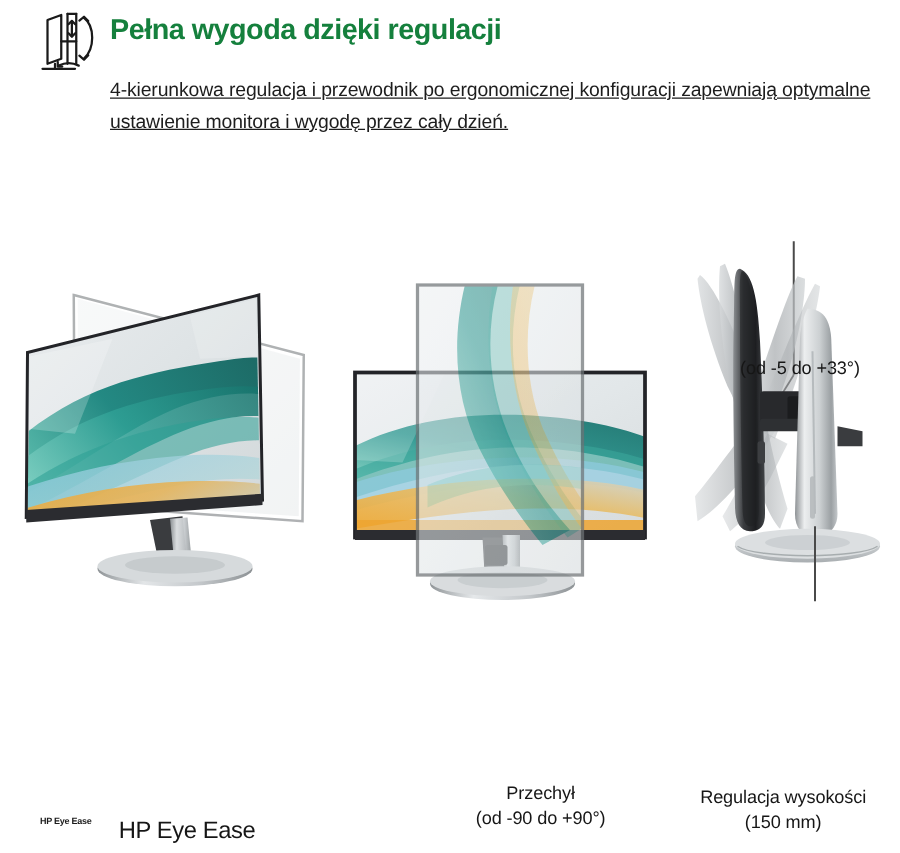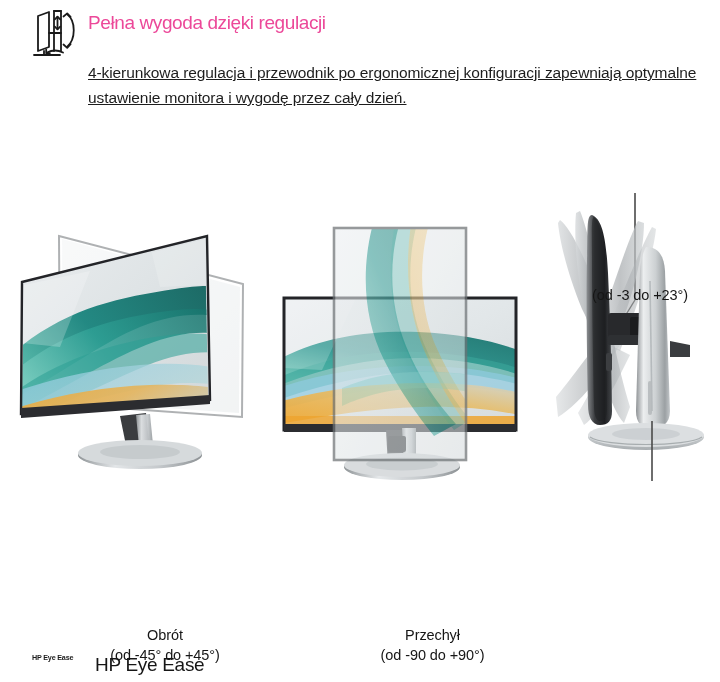--- a/index.html
+++ b/index.html
@@ -13,22 +13,22 @@
     position:relative;
     -webkit-font-smoothing:antialiased;
   }
   .page{position:relative;width:720px;height:682px;}
 
   
   .header{position:absolute;left:0;top:0;width:720px;height:120px;}
   .header-icon{position:absolute;left:27px;top:6px;width:56px;height:52px;}
   .header-title{
     position:absolute;left:88px;top:6px;width:610px;
-    font-size:19px;line-height:34px;font-weight:400;
-    letter-spacing:-0.4px;color:#ec4899;
+    font-size:23px;line-height:34px;font-weight:700;
+    letter-spacing:-0.4px;color:#15803d;
   }
   .header-body{
     position:absolute;left:88px;top:60px;width:620px;
     font-size:15.5px;line-height:25px;font-weight:400;color:#1d1d1d;
     letter-spacing:-0.1px;
     text-decoration:underline;
   }
 
   
   .figure{position:absolute;left:0;top:130px;width:720px;height:430px;}
@@ -324,33 +324,33 @@
         <ellipse cx="112" cy="252" rx="58" ry="13" fill="url(#baseG)"></ellipse>
         <ellipse cx="112" cy="250" rx="58" ry="12" fill="#dcdfe1"></ellipse>
         <ellipse cx="112" cy="249" rx="34" ry="6" fill="#c3c8cb" opacity="0.65"></ellipse>
         <path d="M56,252 C70,262 154,262 168,252" fill="none" stroke="#9aa0a3" stroke-width="1.2" opacity="0.8"></path>
 
         <line x1="118" y1="236" x2="118" y2="296" stroke="#4a4a4a" stroke-width="1.6"></line>
       </svg>
     </div>
 
     <div class="label label-tilt">
-      <span class="l2">(od -3 do +23°)</span>
-    </div>
-
-    <div class="label label-swivel">
-      <span class="l1">Obrót</span>
-      <span class="l2">(od -45° do +45°)</span>
-    </div>
+      <span class="l2">(od -5 do +33°)</span>
+    </div>
+
 
     <div class="label label-pivot">
       <span class="l1">Przechył</span>
       <span class="l2">(od -90 do +90°)</span>
     </div>
 
+    <div class="label label-height">
+      <span class="l1">Regulacja wysokości</span>
+      <span class="l2">(150 mm)</span>
+    </div>
 
   </div>
 
   <div class="footer">
     <div class="footer-mark">
       <svg viewBox="0 0 48 16" width="48" height="16" aria-hidden="true">
         <text x="0" y="11.5" font-family="Liberation Sans, sans-serif" font-size="7.2" font-weight="700" fill="#1a1a1a" letter-spacing="-0.2">HP Eye Ease</text>
       </svg>
     </div>
   </div>

